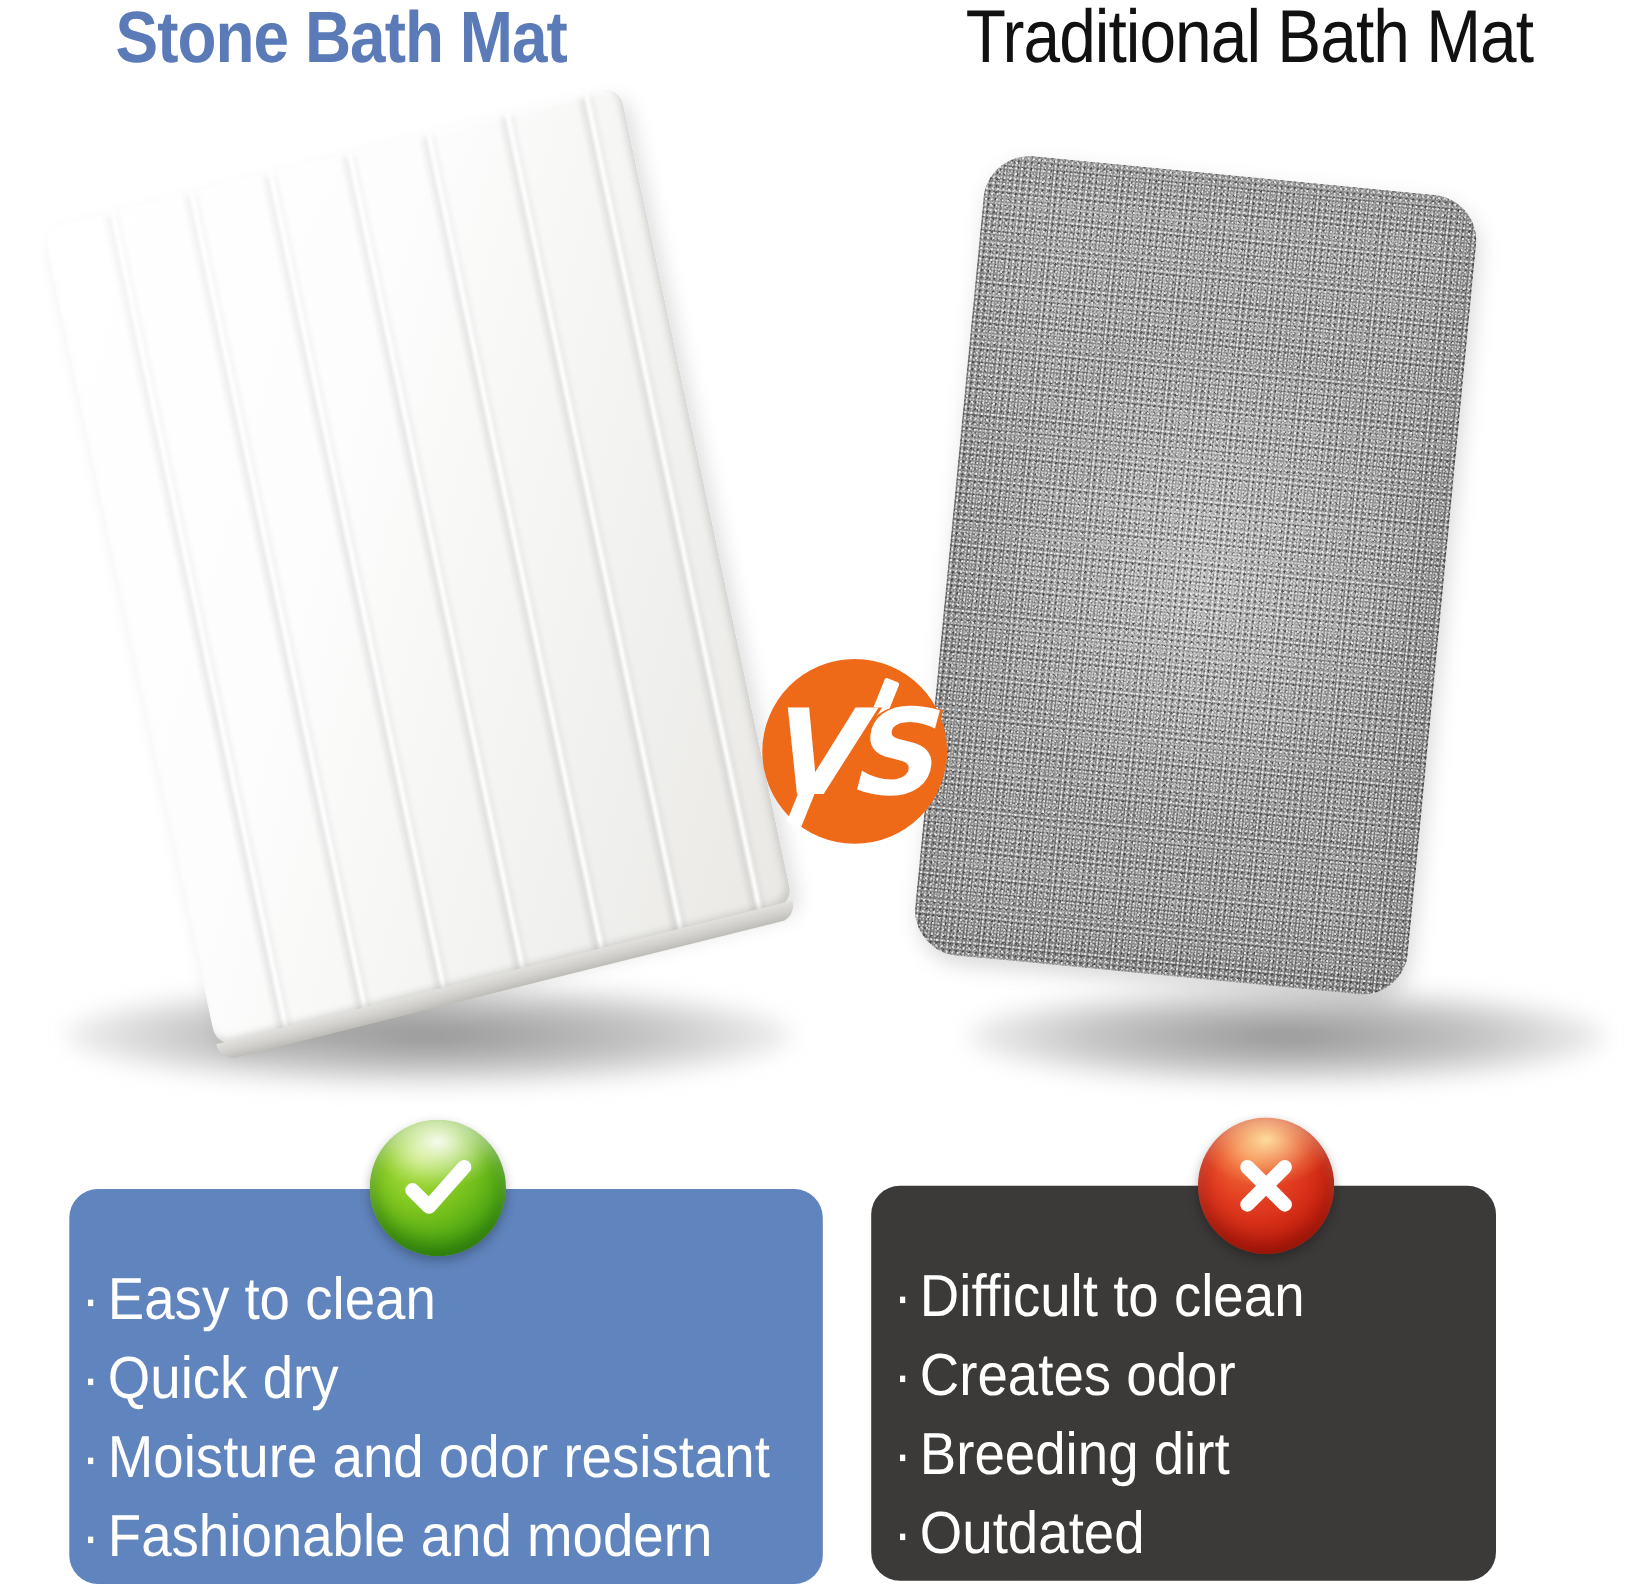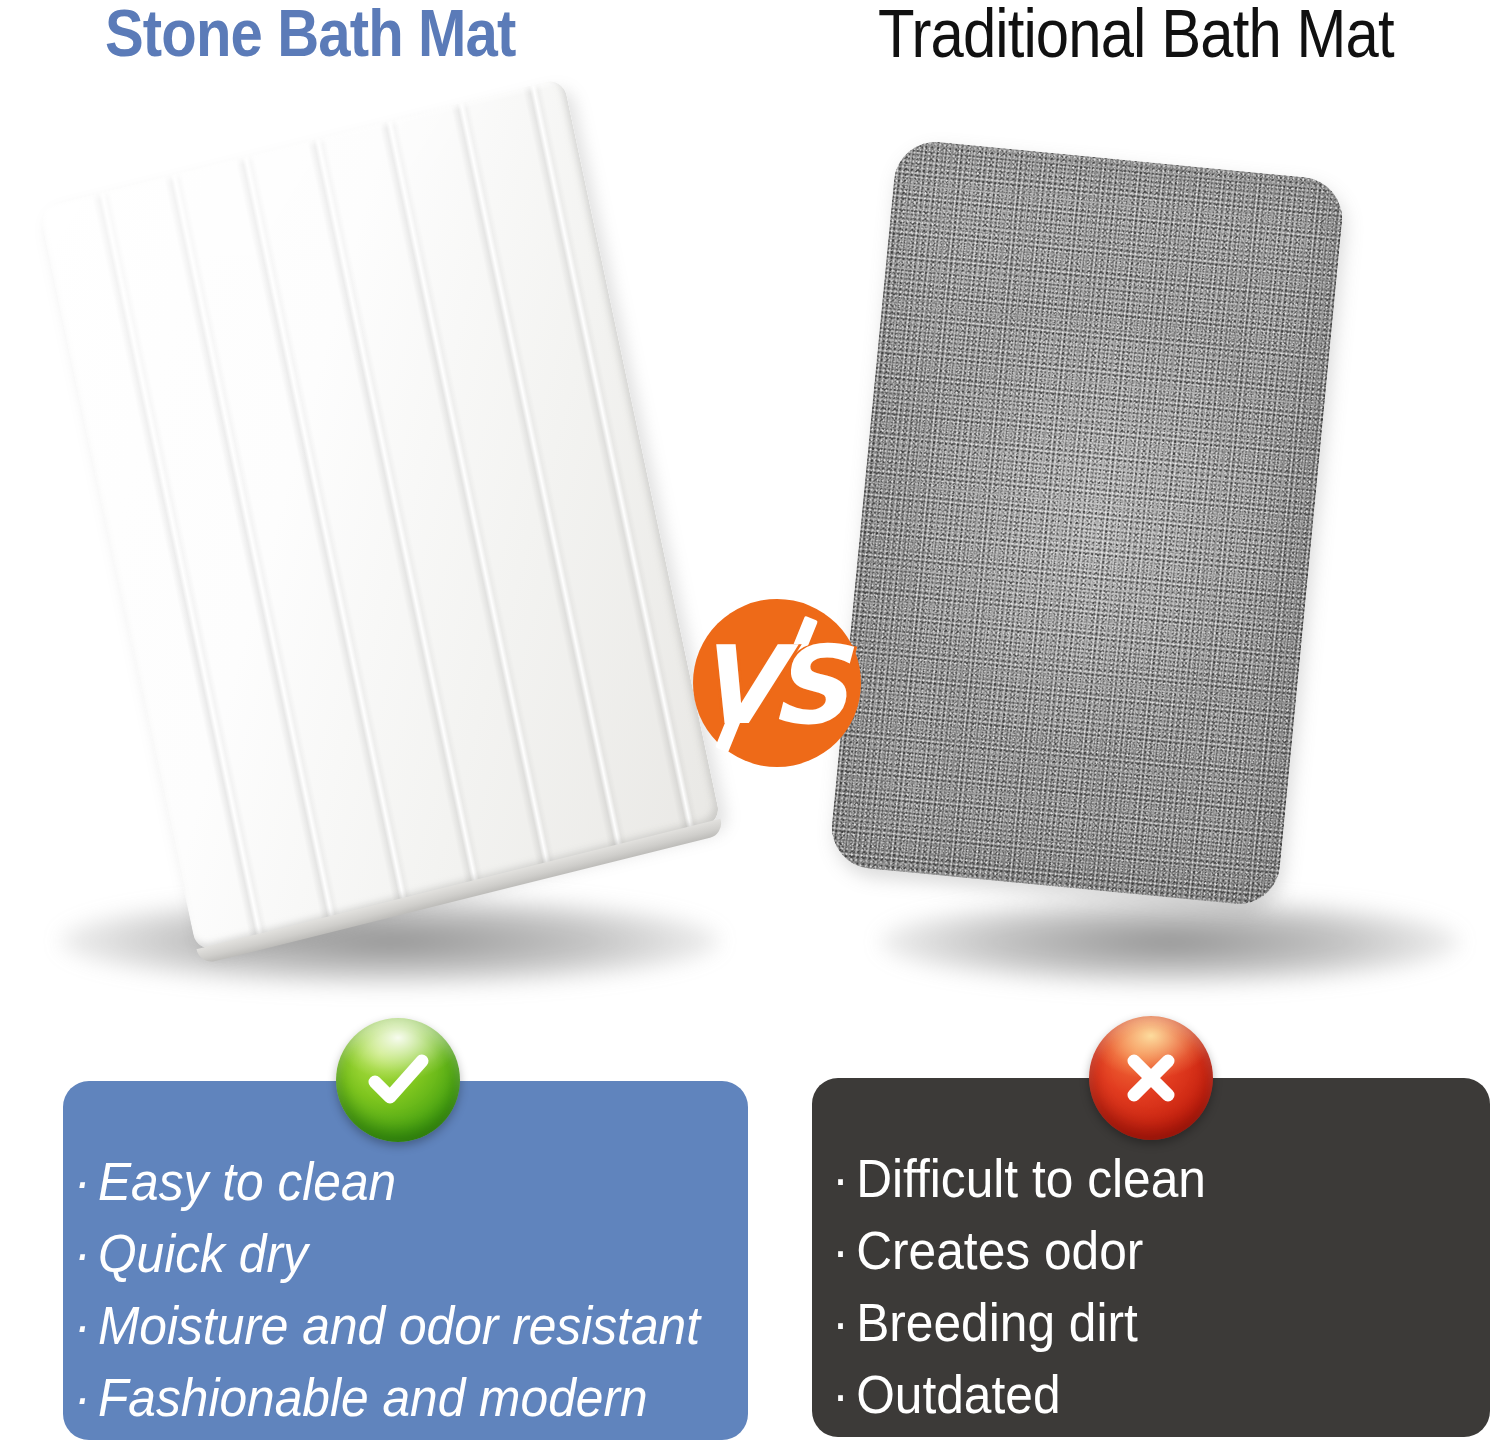--- a/index.html
+++ b/index.html
@@ -200,26 +200,25 @@
     border-radius: 26px;
     box-sizing: border-box;
     padding: 64px 0 0 0;
   }
   #panel-pros {
     left: 63px;
     top: 1081px;
     width: 685px;
     height: 359px;
     background: #6084bd;
-    font-style: italic;
   }
   #panel-cons {
-    left: 812px;
+    left: 792px;
     top: 1078px;
-    width: 678px;
+    width: 568px;
     height: 359px;
     background: #3c3a38;
   }
 
   .panel ul {
     list-style: none;
     margin: 0;
     padding: 0;
   }
   .panel li {

